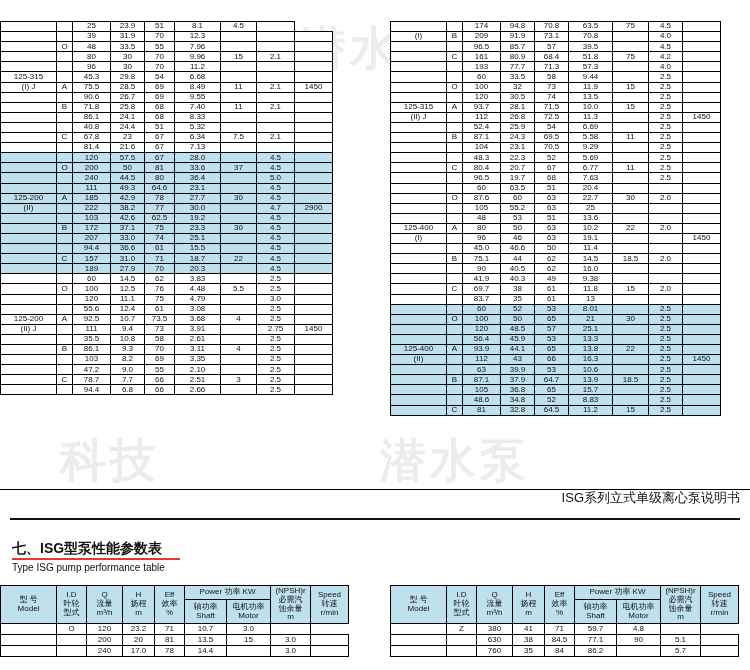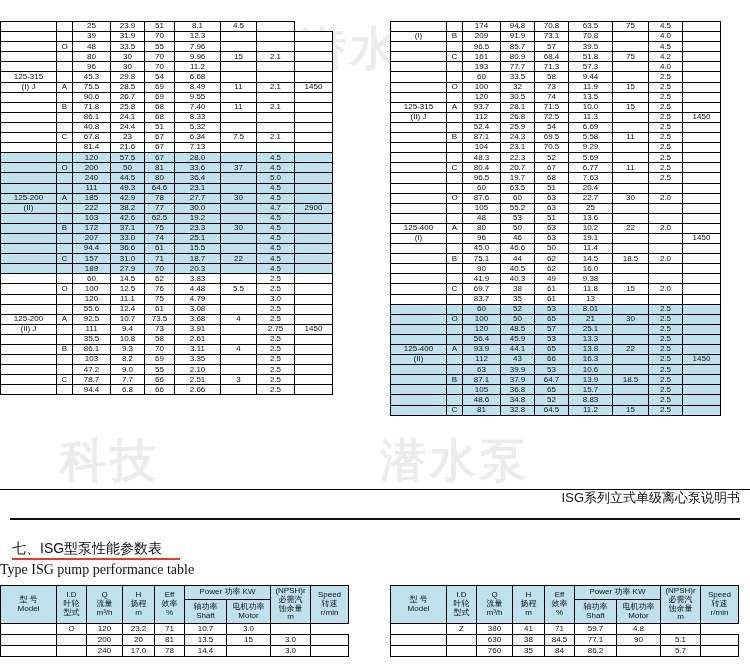--- a/index.html
+++ b/index.html
@@ -29,23 +29,23 @@
   .tbl-upper td{height:9.1px;}
   .grp{font-size:8px;}
   .sub{font-size:8px;}
 
   
   .footline{position:absolute;left:0;top:489px;width:750px;border-top:1px solid #000;}
   .foottext{position:absolute;right:10px;top:489px;font-size:13px;color:#111;}
 
   .hr-thick{position:absolute;left:10px;top:518px;width:730px;height:2px;background:#111;}
 
-  .sec-title{position:absolute;left:12px;top:540px;font-size:14px;font-weight:normal;color:#111;}
+  .sec-title{position:absolute;left:12px;top:540px;font-size:14px;font-weight:bold;color:#111;}
   .sec-title-underline{position:absolute;left:12px;top:558px;width:168px;height:2px;background:#e23a2e;}
-  .sec-sub{position:absolute;left:0;top:562px;font-size:14px;color:#111;font-family:Liberation Serif, serif;}
+  .sec-sub{position:absolute;left:12px;top:562px;font-size:10px;color:#111;}
 
   
   .tbl-bottom{position:absolute;}
   #bottom-left{left:0px;top:585px;}
   #bottom-right{left:390px;top:585px;}
   .tbl-bottom td{height:10px;font-size:8px;}
   .tbl-bottom th{font-size:8px;font-weight:normal;padding:1px 0;}
   .hdr{background:#bfe1ee;}
   .two-line{line-height:1.1;}
 </style>

